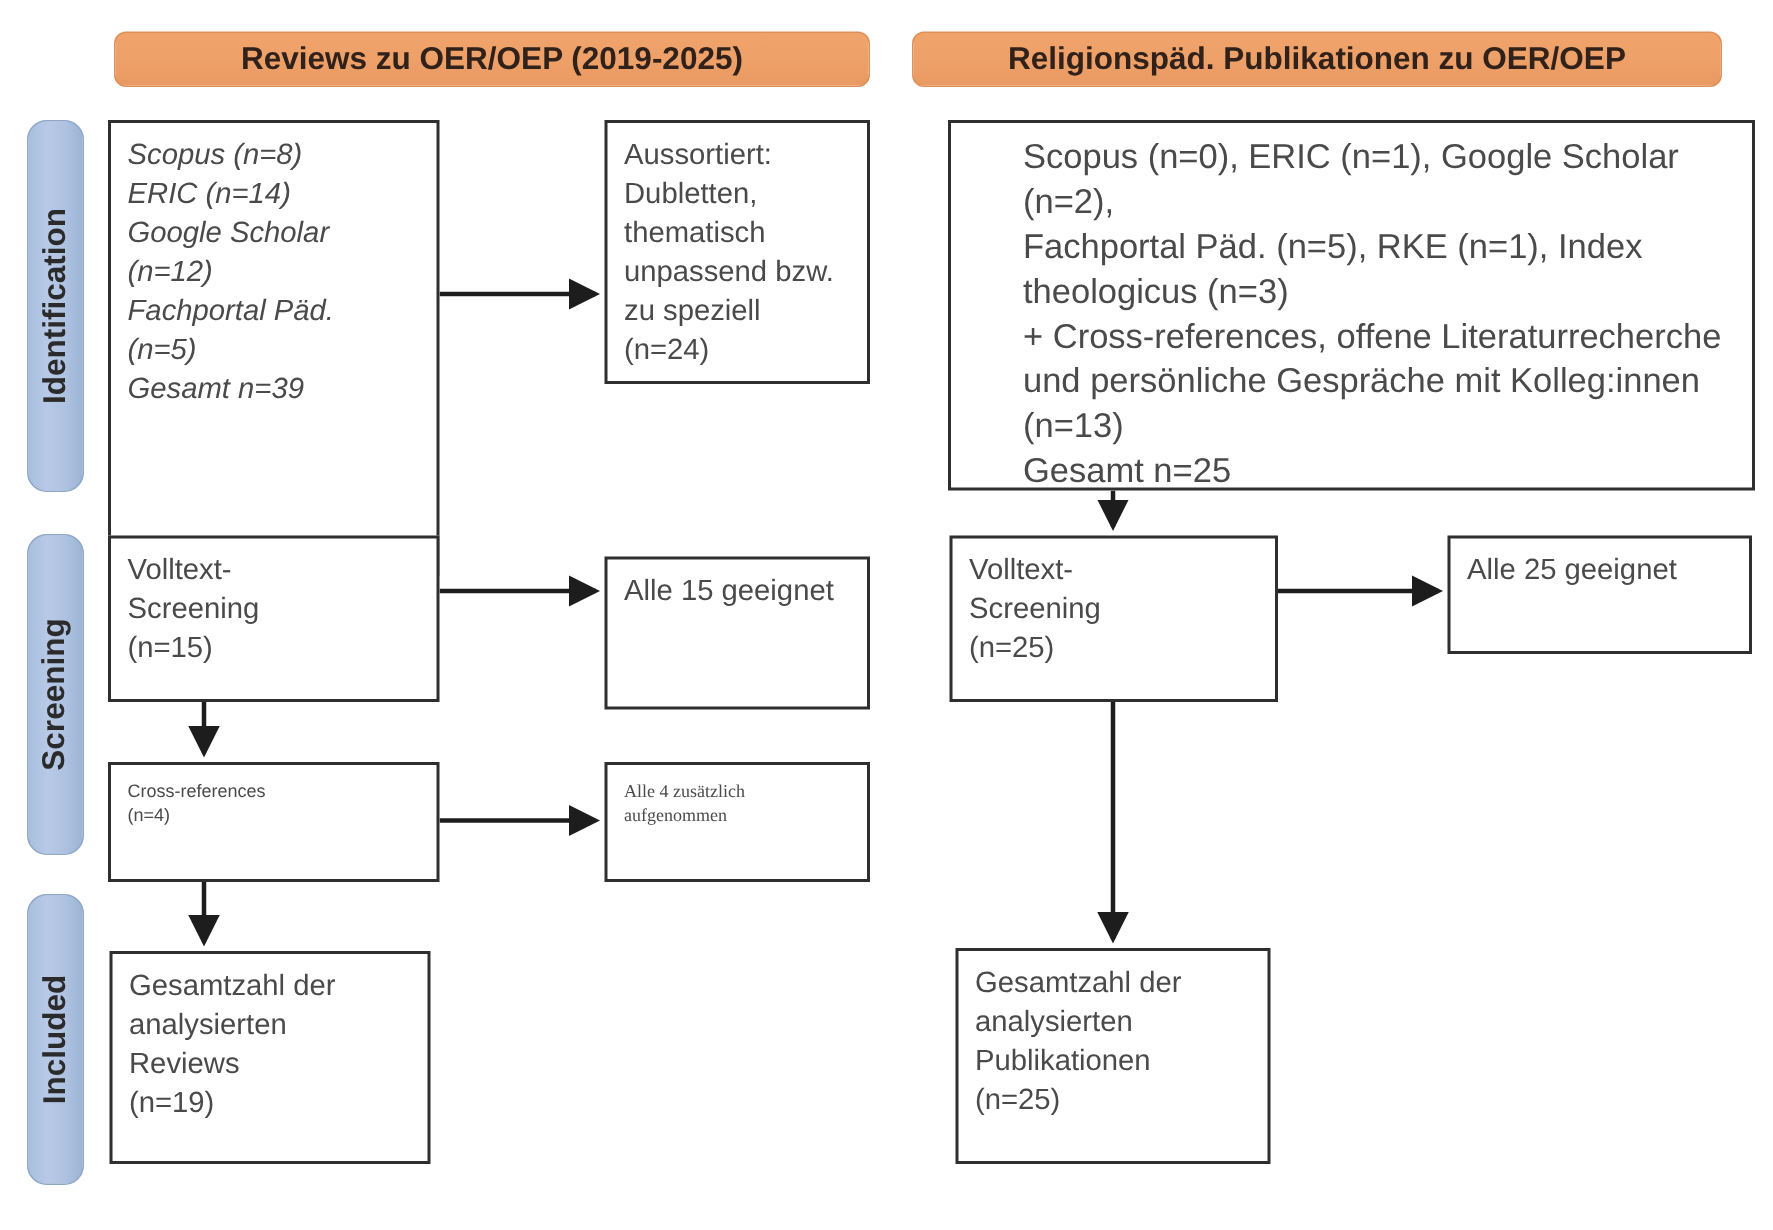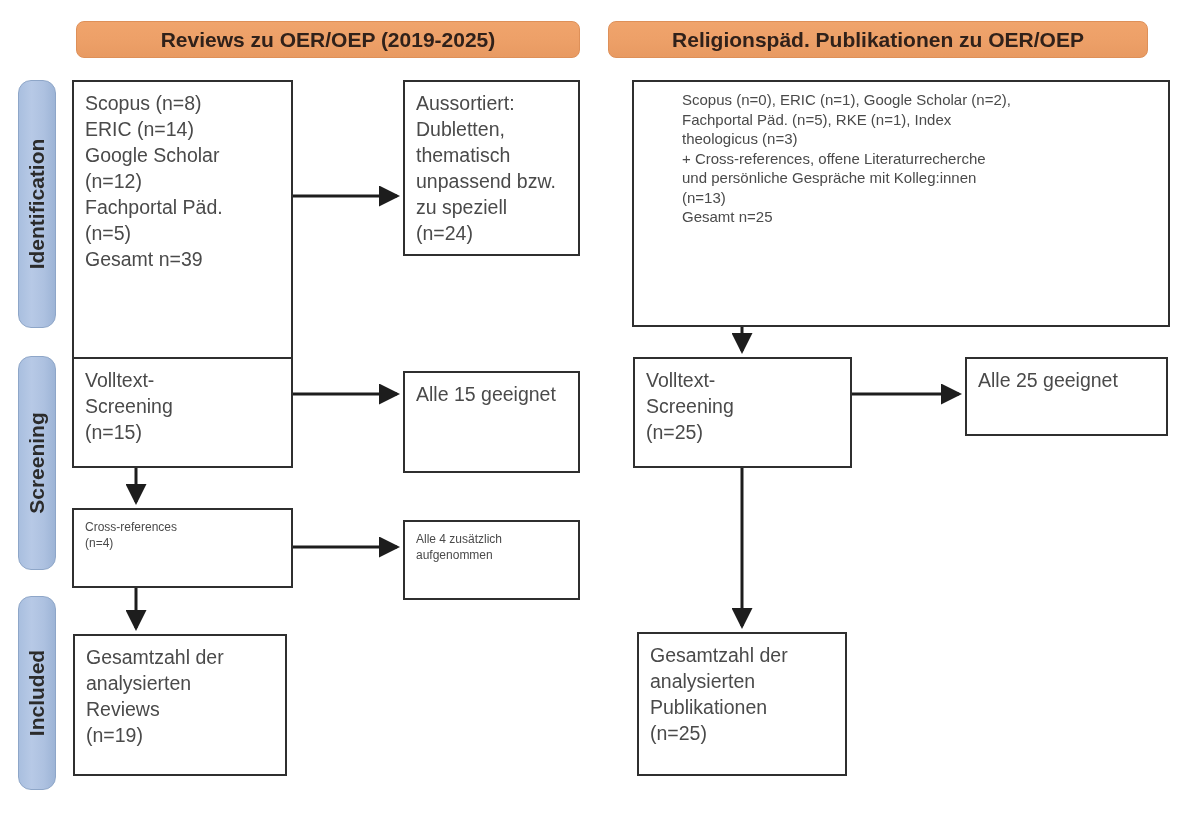--- a/index.html
+++ b/index.html
@@ -60,21 +60,21 @@
     border: 2px solid #2f2f2f;
     box-sizing: border-box;
     padding: 9px 10px 6px 11px;
     font-size: 19.5px;
     line-height: 1.33;
     color: #4a4a4a;
     white-space: pre-line;
     overflow: hidden;
   }
   .flow-box.compact { font-size: 12px; line-height: 1.35; }
-  .flow-box.dense   { font-size: 15px; line-height: 1.30; padding-top: 8px; padding-left: 48px; }
+  .flow-box.dense   { font-size: 23px; line-height: 1.30; padding-top: 8px; padding-left: 48px; }
 
   
   #connectors {
     position: absolute;
     left: 0;
     top: 0;
     width: 1182px;
     height: 820px;
     pointer-events: none;
   }
@@ -119,21 +119,21 @@
   </div>
 
   <div class="stage-bar" style="left:18px; top:596px; height:194px;">
     <span class="stage-label">Included</span>
   </div>
 
   <div class="col-header" style="left:76px; top:21px; width:504px;">Reviews zu OER/OEP (2019-2025)</div>
 
   <div class="col-header" style="left:608px; top:21px; width:540px;">Religionspäd. Publikationen zu OER/OEP</div>
 
-  <div class="flow-box" style="left:72px; top:80px; width:221px; height:304px;">Scopus (n=8)
+  <div class="flow-box" style="left:72px; top:80px; width:221px; height:304px;font-style:italic;">Scopus (n=8)
 ERIC (n=14)
 Google Scholar
 (n=12)
 Fachportal Päd.
 (n=5)
 Gesamt n=39</div>
 
   <div class="flow-box" style="left:403px; top:80px; width:177px; height:176px;">Aussortiert:
 Dubletten,
 thematisch
@@ -143,21 +143,21 @@
 
   <div class="flow-box" style="left:72px; top:357px; width:221px; height:111px;">Volltext-
 Screening
 (n=15)</div>
 
   <div class="flow-box" style="left:403px; top:371px; width:177px; height:102px;">Alle 15 geeignet</div>
 
   <div class="flow-box compact" style="left:72px; top:508px; width:221px; height:80px;">Cross-references
 (n=4)</div>
 
-  <div class="flow-box compact" style="left:403px; top:520px; width:177px; height:80px;">Alle 4 zusätzlich
+  <div class="flow-box compact" style="left:403px; top:508px; width:177px; height:80px;font-family:Liberation Serif, serif;">Alle 4 zusätzlich
 aufgenommen</div>
 
   <div class="flow-box" style="left:73px; top:634px; width:214px; height:142px;">Gesamtzahl der
 analysierten
 Reviews
 (n=19)</div>
 
   <div class="flow-box dense" style="left:632px; top:80px; width:538px; height:247px;">Scopus (n=0), ERIC (n=1), Google Scholar (n=2),
 Fachportal Päd. (n=5), RKE (n=1), Index
 theologicus (n=3)

